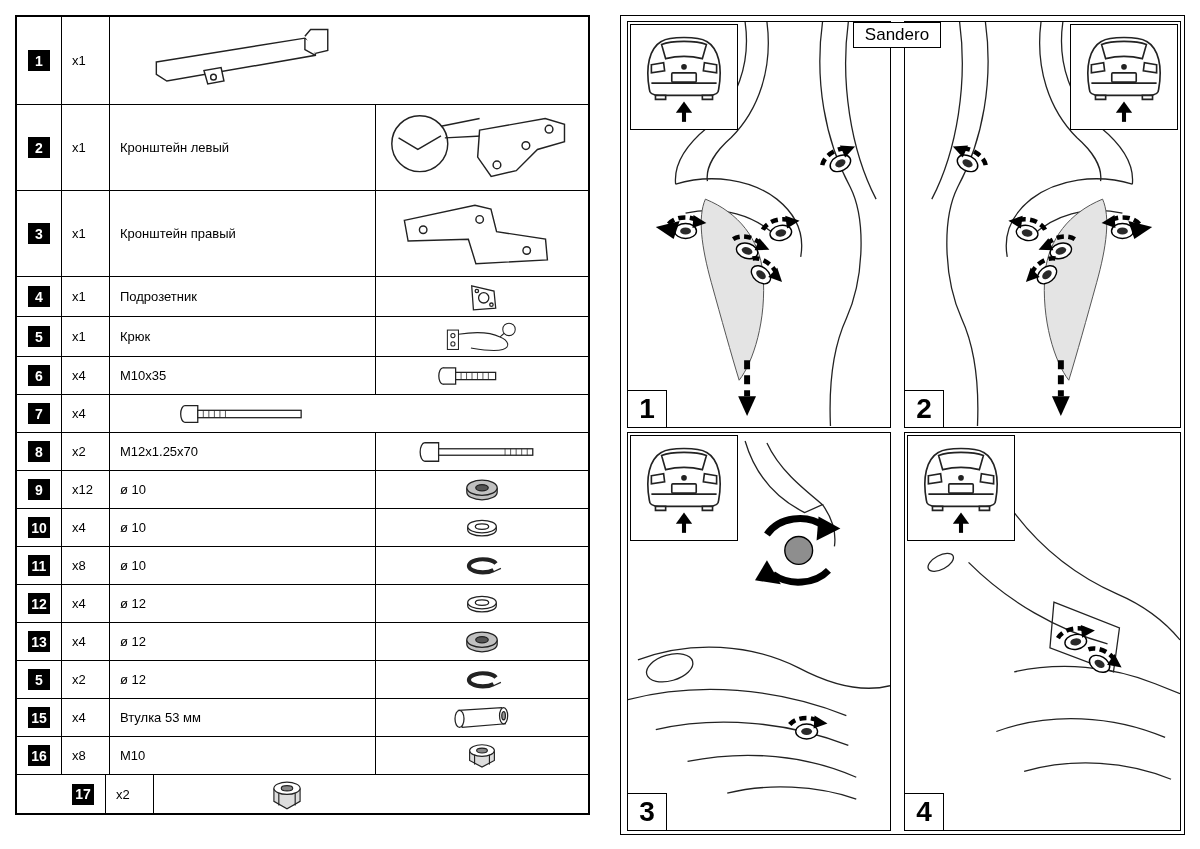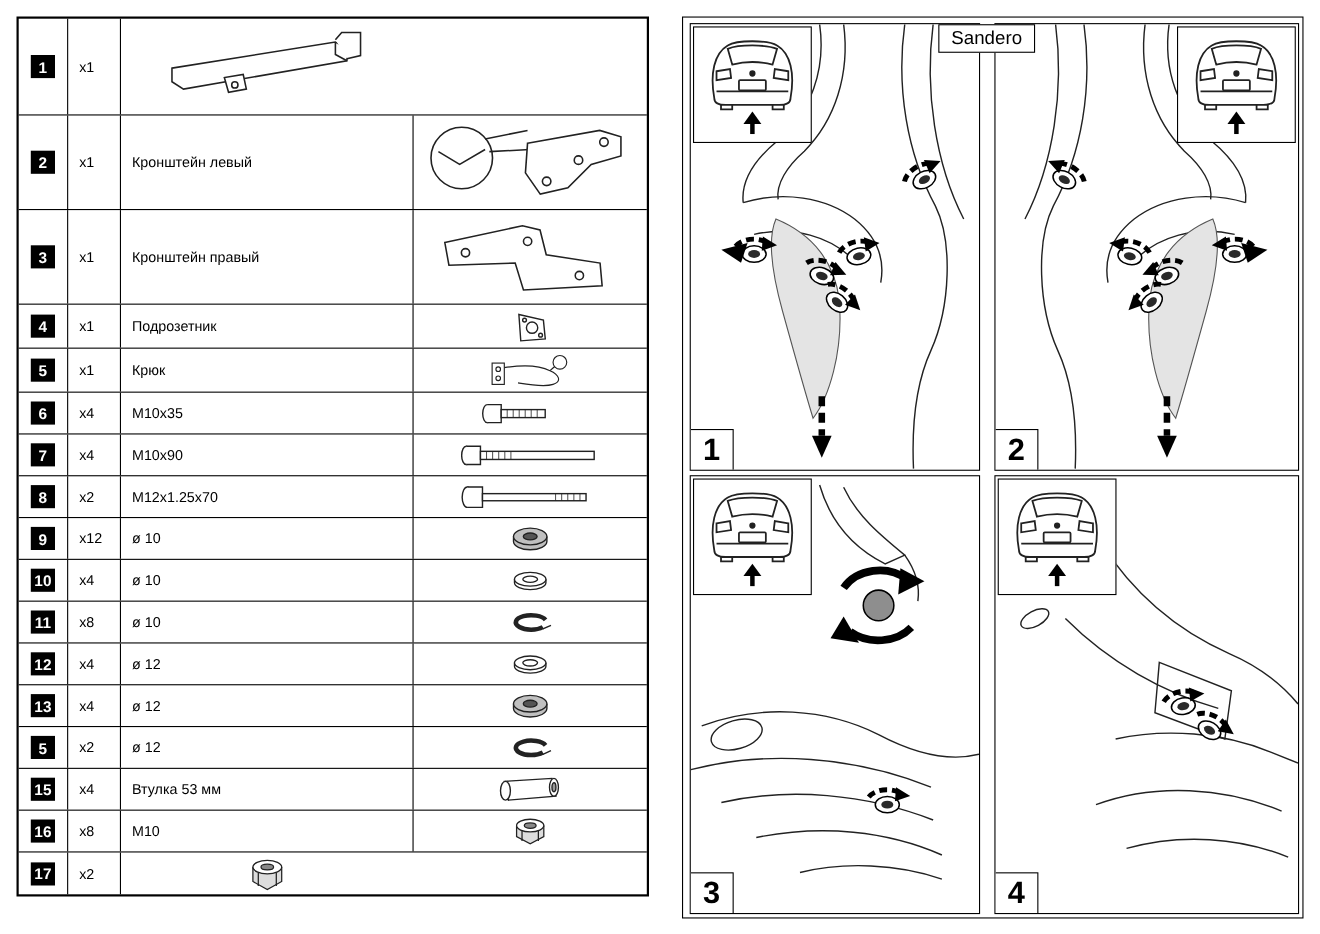--- a/index.html
+++ b/index.html
@@ -7,21 +7,21 @@
   body {
     width:1200px; height:849px; position:relative;
     font-family:"Liberation Sans", sans-serif; color:#000;
   }
   
   .parts-table {
     position:absolute; left:15px; top:15px; width:575px;
     border:2px solid #000; background:#fff;
   }
   .t-row { display:grid; grid-template-columns:45px 48px 266px 1fr; border-bottom:1.5px solid #000; }
-  .t-row:last-child { border-bottom:none; }
+  .t-row:last-child { border-bottom:none;margin-left:44px; }
   .cell { border-right:1.5px solid #000; display:flex; align-items:center; overflow:hidden; }
   .cell:last-child { border-right:none; }
   .c-num { justify-content:center; }
   .numbox {
     background:#000; color:#fff; font-weight:bold; font-size:14px;
     min-width:22px; height:21px; padding:0 2px;
     display:flex; align-items:center; justify-content:center;
   }
   .c-qty { padding-left:10px; font-size:13px; }
   .c-name { padding-left:10px; font-size:13px; }
@@ -301,21 +301,20 @@
           <use href="#ic-bolt35" xlink:href="#ic-bolt35"></use>
         </svg>
     </div>
   </div>
 
   <div class="t-row rhs">
     <div class="cell c-num">
         <span class="numbox">7</span>
       </div>
     <div class="cell c-qty">x4</div>
-    <div class="cell c-name">M10x90</div>
     <div class="cell c-img">
       <svg width="140" height="24" viewBox="0 0 150 26">
           <use href="#ic-bolt90" xlink:href="#ic-bolt90"></use>
         </svg>
     </div>
   </div>
 
   <div class="t-row rhs">
     <div class="cell c-num">
         <span class="numbox">8</span>

